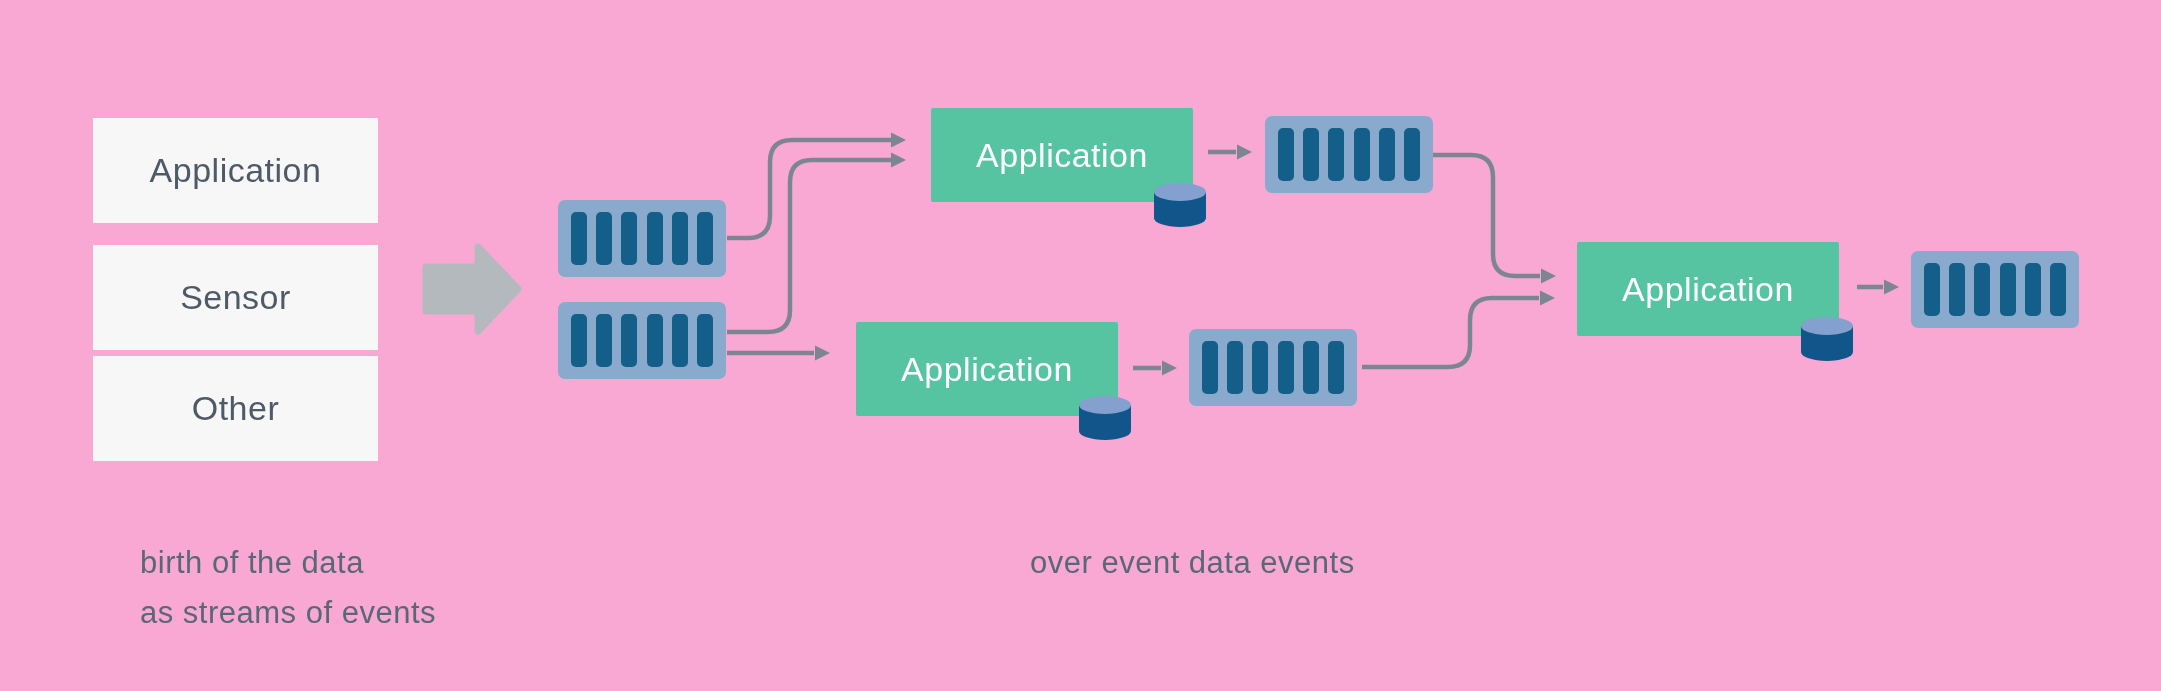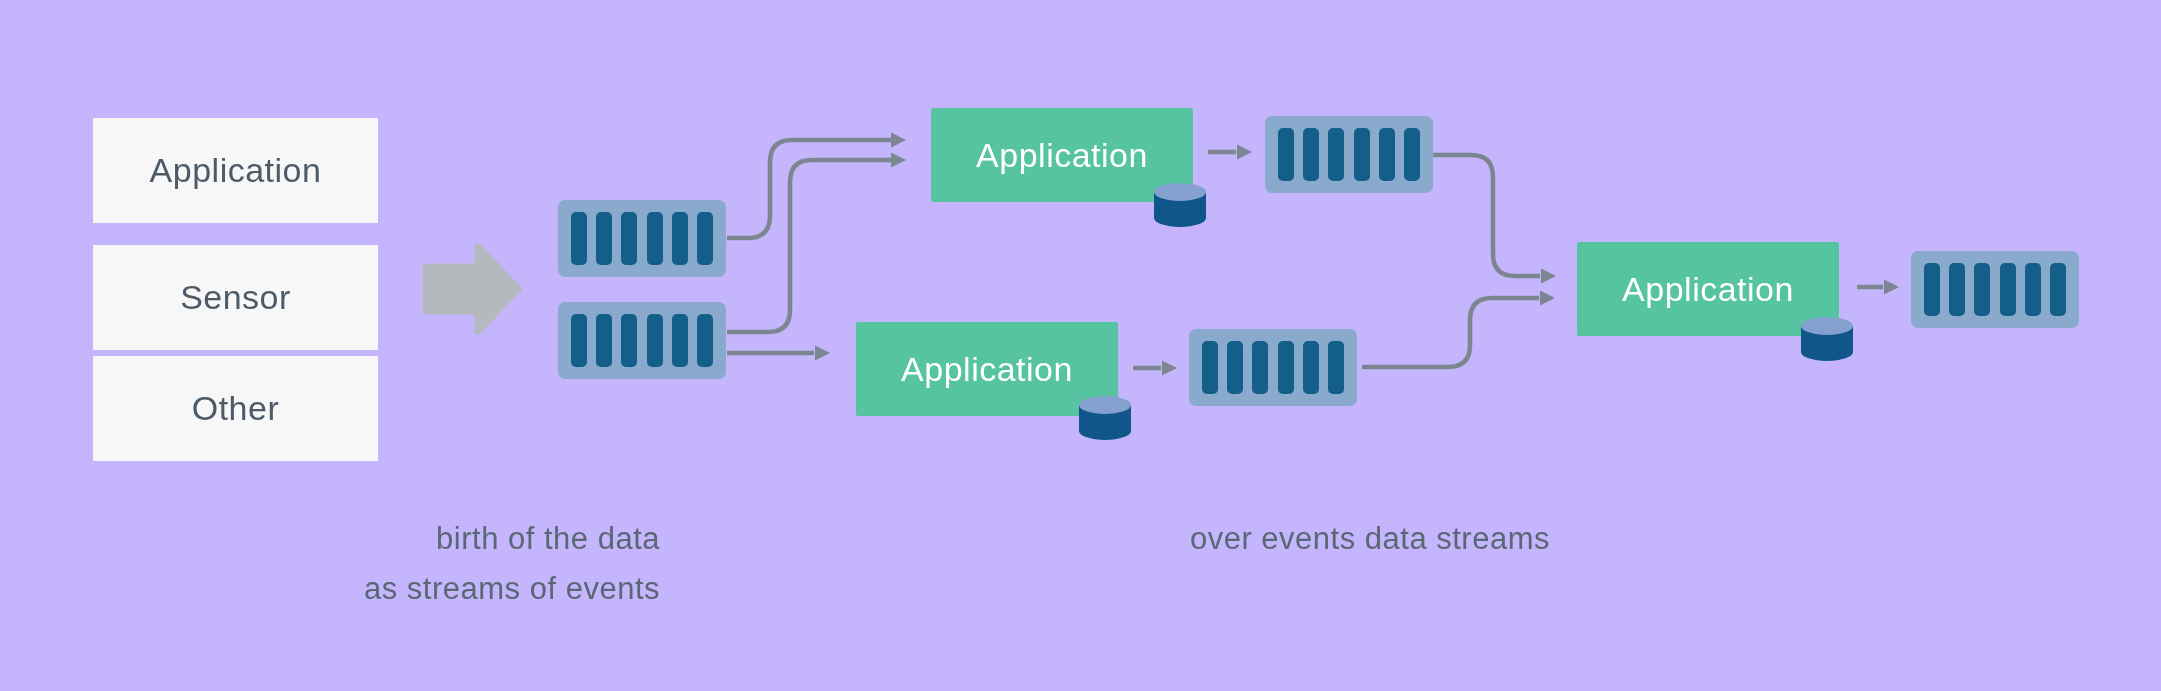--- a/index.html
+++ b/index.html
@@ -5,21 +5,21 @@
   html, body {
     margin: 0;
     padding: 0;
     background: #ffffff;
     font-family: "Liberation Sans", sans-serif;
   }
   #canvas {
     position: relative;
     width: 2161px;
     height: 691px;
-    background: #c4b5fd;
+    background: #f9a8d4;
     overflow: hidden;
   }
 
   
   .source-box {
     position: absolute;
     left: 93px;
     width: 285px;
     height: 105px;
     background: #f7f7f8;
@@ -73,23 +73,23 @@
     font-size: 34px;
     letter-spacing: 0.5px;
   }
   #app-0 { left: 931px;  top: 108px; }
   #app-1 { left: 856px;  top: 322px; }
   #app-2 { left: 1577px; top: 242px; }
 
   
   .caption {
     position: absolute;
-    top: 514px;
+    top: 538px;
     width: 520px;
-    text-align: right;
+    text-align: left;
     color: #5a6875;
     font-size: 31px;
     line-height: 50px;
     letter-spacing: 0.5px;
   }
   #caption-left  { left: 140px;  }
   #caption-right { left: 1030px; }
 
   
   #overlay {
@@ -179,21 +179,21 @@
   </div>
   <div class="app-node" id="app-2">
     <span>Application</span>
   </div>
 
   <div class="caption" id="caption-left">
     <div>birth of the data</div>
     <div>as streams of events</div>
   </div>
   <div class="caption" id="caption-right">
-    <div>over events data streams</div>
+    <div>over event data events</div>
   </div>
 
   <svg id="overlay" viewBox="0 0 2161 691" xmlns="http://www.w3.org/2000/svg">
 
     <polygon class="bigarrow" points="426,267 478,267 478,247 518,289 478,331 478,311 426,311"></polygon>
 
     <path class="conn" d="M 727 238 H 748 Q 770 238 770 216 V 162 Q 770 140 792 140 H 891"></path>
     <polygon class="ah" points="906,140 891,132.5 891,147.5"></polygon>
 
     <path class="conn" d="M 727 332 H 768 Q 790 332 790 310 V 182 Q 790 160 812 160 H 891"></path>

